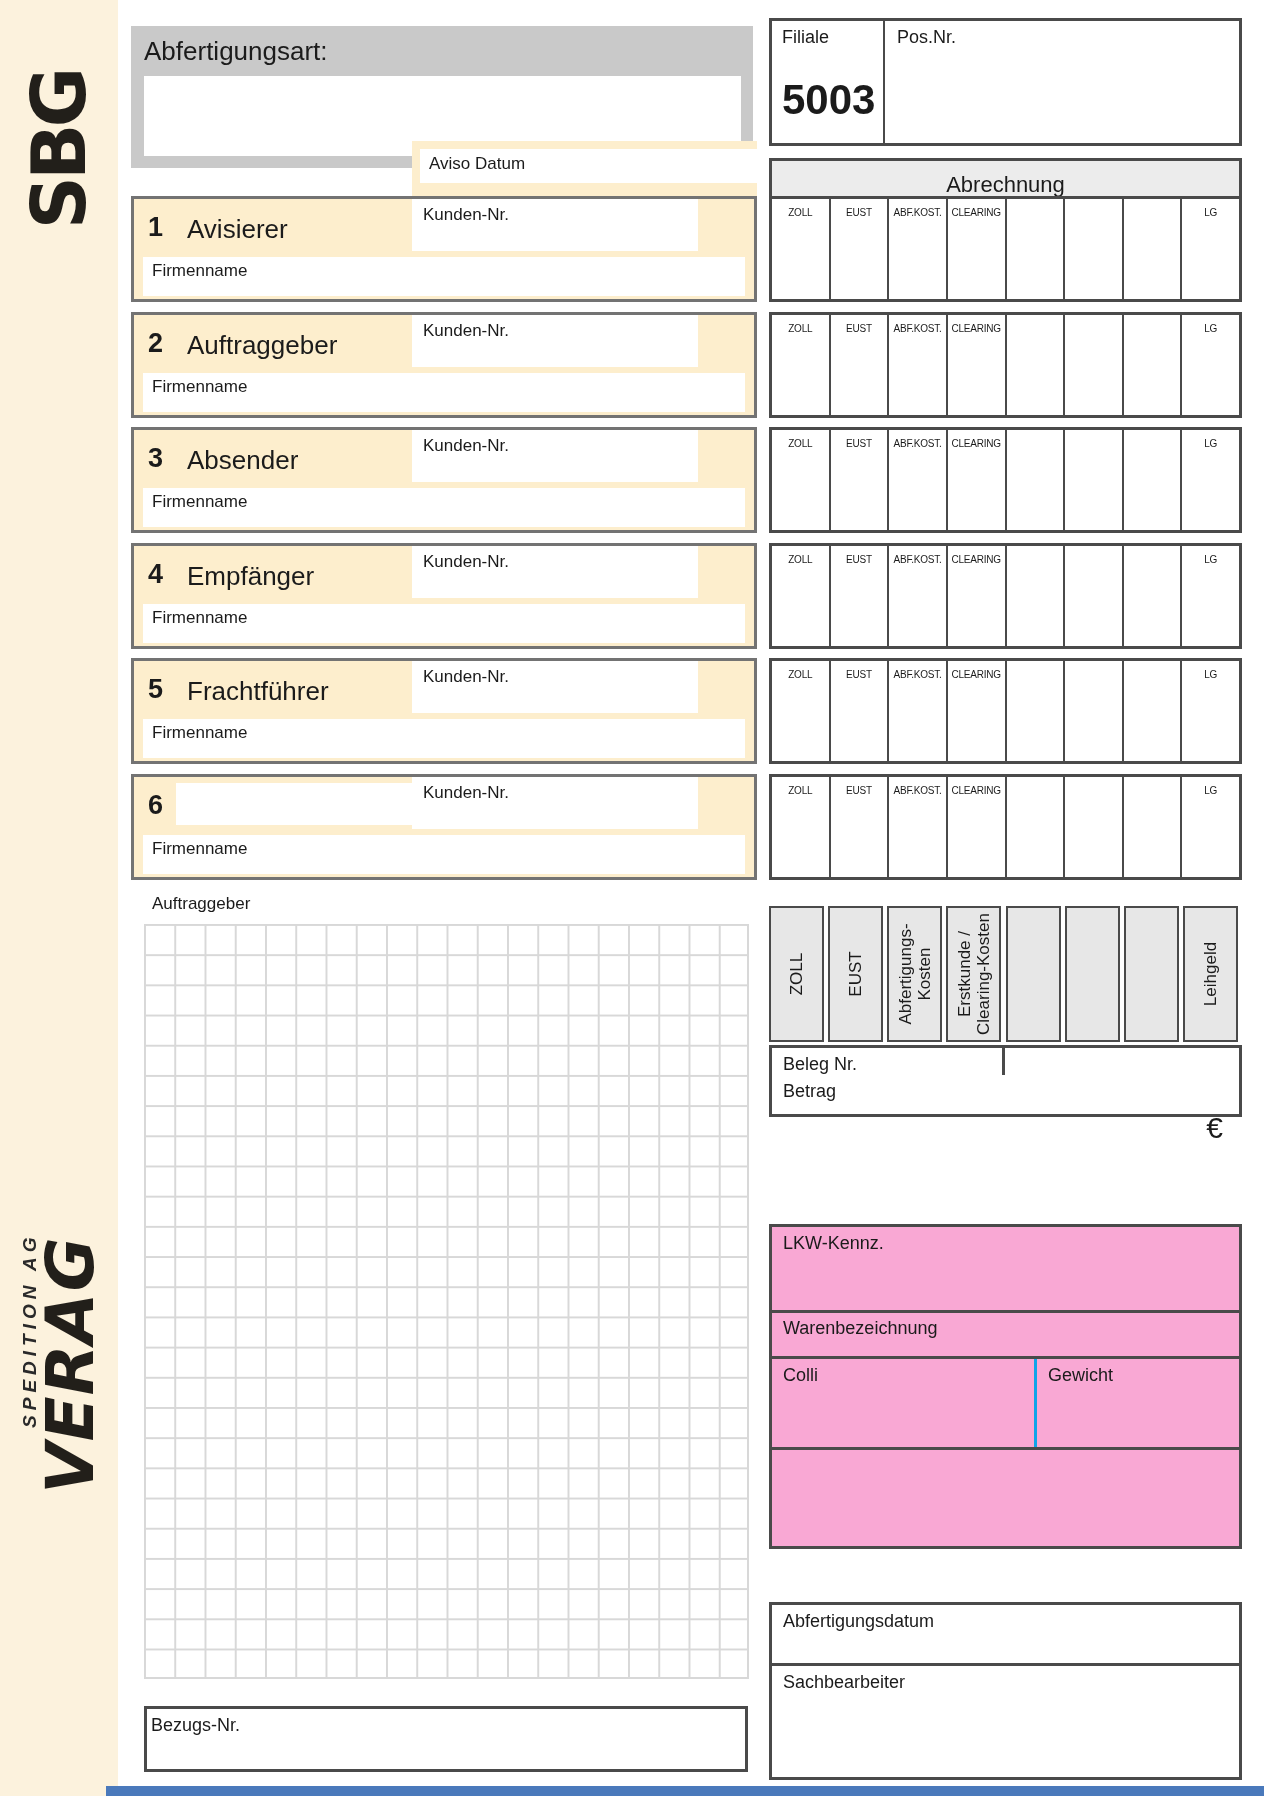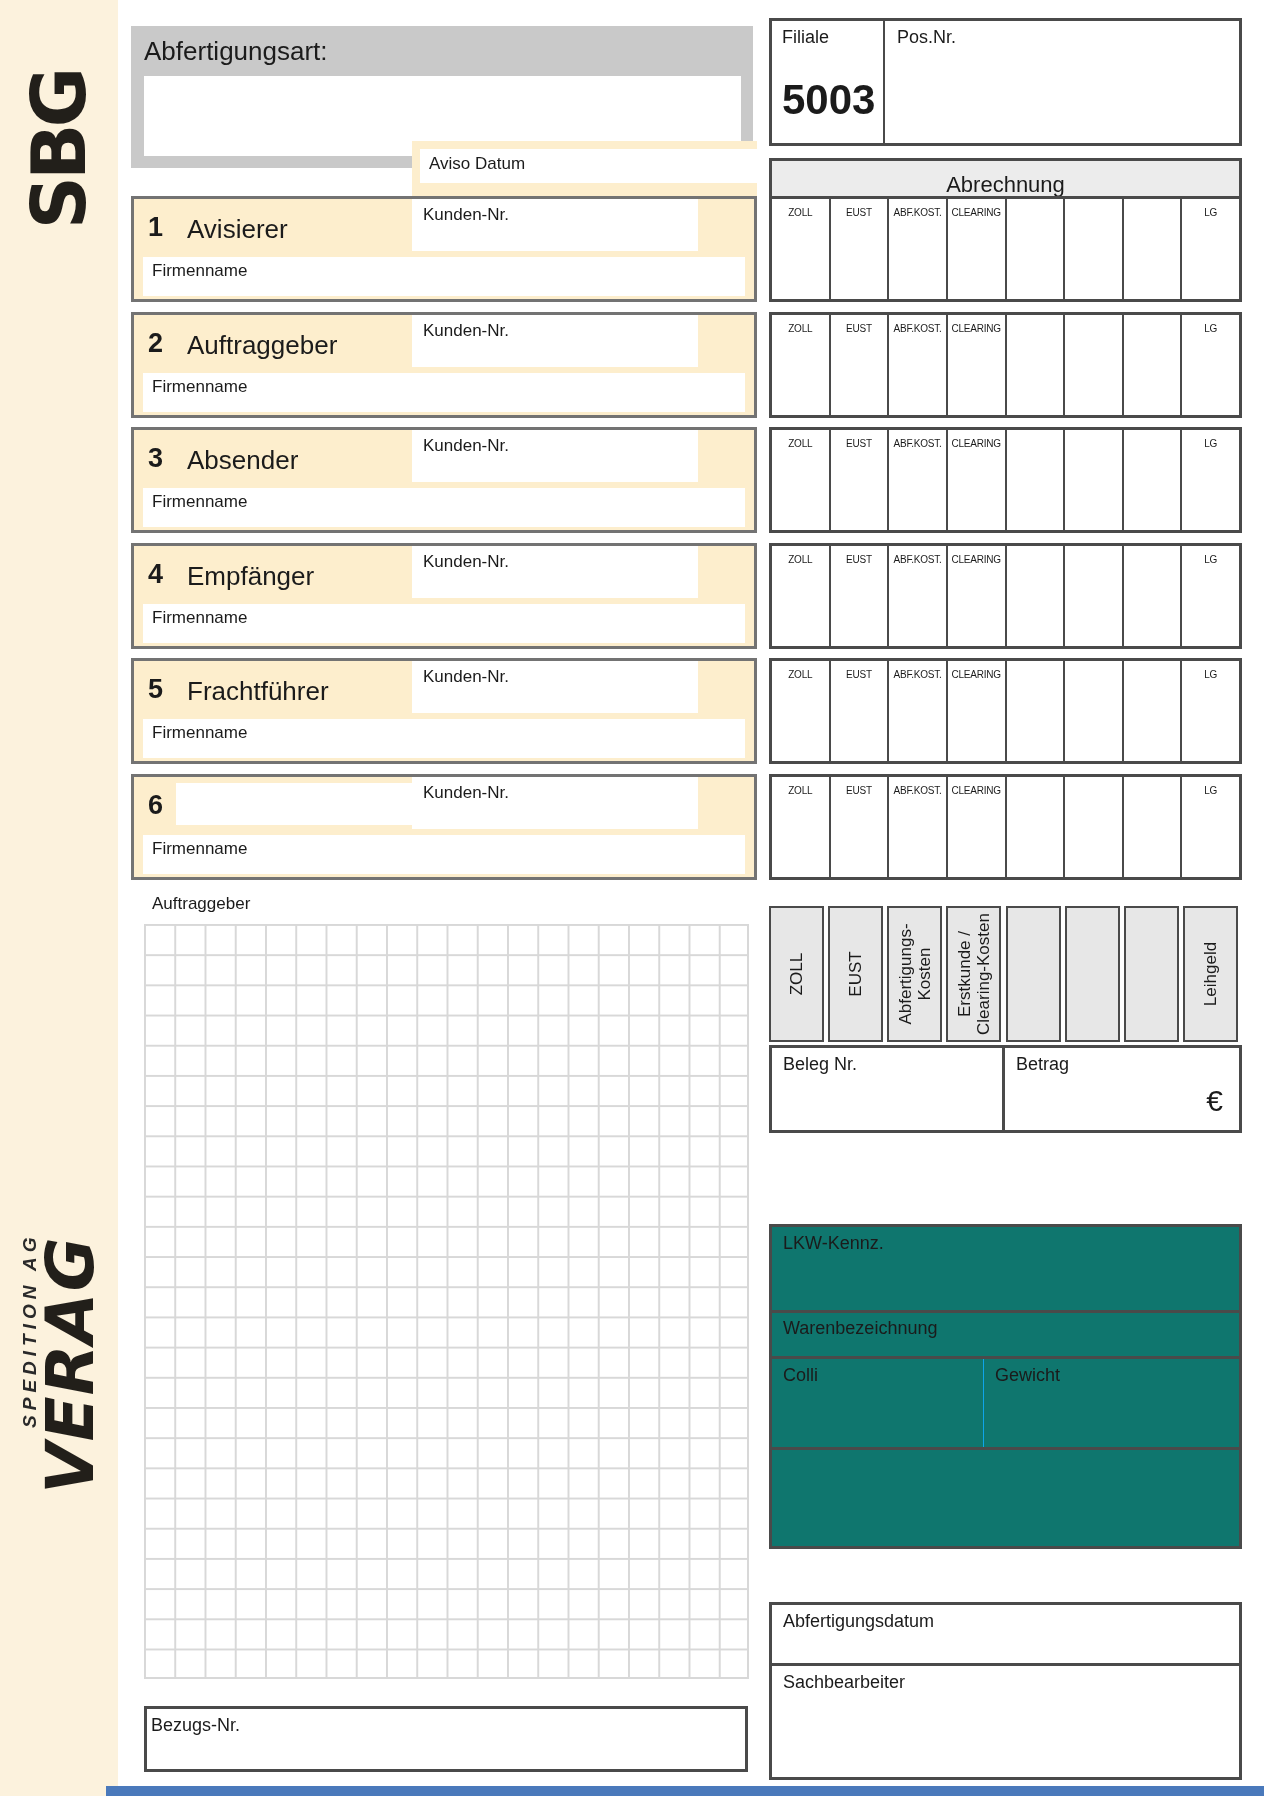--- a/index.html
+++ b/index.html
@@ -51,42 +51,42 @@
   .ab-row { position:absolute; left:769px; width:473px; height:106px; border:3px solid #4a4a4a;
     box-sizing:border-box; background:#fff; display:flex; }
   .ab-cell { flex:1; border-right:2px solid #4a4a4a; text-align:center; padding-top:3px; box-sizing:border-box; }
   .ab-cell:last-child { border-right:none; }
   .ab-lbl { font-size:10px; letter-spacing:-0.2px; white-space:nowrap; }
   .rot-row { position:absolute; left:769px; top:906px; width:473px; height:136px; }
   .rot-cell { position:absolute; top:0; height:136px; width:55px; background:#e7e7e7;
     border:2px solid #4a4a4a; box-sizing:border-box; }
   .rot-cell span { position:absolute; left:50%; top:50%; transform:translate(-50%,-50%) rotate(-90deg);
     font-size:17px; line-height:1.12; text-align:center; white-space:pre-line; width:132px; display:block; }
-  .beleg-box { position:absolute; left:769px; top:1045px; width:473px; height:88px;
-    border:3px solid #4a4a4a; box-sizing:border-box; background:#fff; display:flex; }
+  .beleg-box { position:absolute; left:769px; top:1045px; width:473px; height:72px;
+    border:3px solid #4a4a4a; box-sizing:border-box; background:#fff; display:flex;flex-direction:column; }
   .beleg-cell { width:233px; border-right:3px solid #4a4a4a; padding:6px 0 0 11px; font-size:18px; box-sizing:border-box; }
   .betrag-cell { flex:1; position:relative; padding:6px 0 0 11px; font-size:18px; box-sizing:border-box; }
   .euro { position:absolute; right:16px; top:36px; font-size:30px; }
   
   .anm-label { position:absolute; left:152px; top:894px; font-size:17px; }
   .note-grid { position:absolute; left:144px; top:924px; width:605px; height:755px;
     background-image:
       linear-gradient(to right, #d8d8d8 2px, transparent 2px),
       linear-gradient(to bottom, #d8d8d8 2px, transparent 2px);
     background-size:30.25px 30.2px;
     border-right:2px solid #d8d8d8; border-bottom:2px solid #d8d8d8; box-sizing:border-box; }
   
   .ship { position:absolute; left:769px; top:1224px; width:473px; height:325px;
-    border:3px solid #4a4a4a; box-sizing:border-box; background:#0f766e; }
+    border:3px solid #4a4a4a; box-sizing:border-box; background:#f9a8d4; }
   .ship .row { box-sizing:border-box; font-size:18px; }
   .row-lkw { height:86px; border-bottom:3px solid #4a4a4a; padding:6px 0 0 11px; }
   .row-waren { height:46px; border-bottom:3px solid #4a4a4a; padding:5px 0 0 11px; }
   .row-colli { height:91px; border-bottom:3px solid #4a4a4a; display:flex; }
   .row-ank { height:93px; display:flex; }
-  .half { width:212px; border-right:1px solid #0ea5e9; padding:6px 0 12px 11px; box-sizing:border-box; }
+  .half { width:265px; border-right:3px solid #0ea5e9; padding:6px 0 12px 11px; box-sizing:border-box; }
   .half2 { flex:1; padding:6px 0 0 11px; box-sizing:border-box; }
   .proc { position:absolute; left:769px; top:1602px; width:473px; height:178px;
     border:3px solid #4a4a4a; box-sizing:border-box; background:#fff; }
   .proc .row1 { height:61px; border-bottom:3px solid #4a4a4a; padding:6px 0 0 11px; font-size:18px; box-sizing:border-box; }
   .proc .row2 { padding:6px 0 0 11px; font-size:18px; }
   .bezugs { position:absolute; left:144px; top:1706px; width:604px; height:66px;
     border:3px solid #4a4a4a; box-sizing:border-box; background:#fff; padding:6px 0 0 4px; font-size:18px; }
   .blue-bar { position:absolute; left:106px; top:1786px; width:1158px; height:10px; background:#4a79bb; }
 </style>
 </head>

